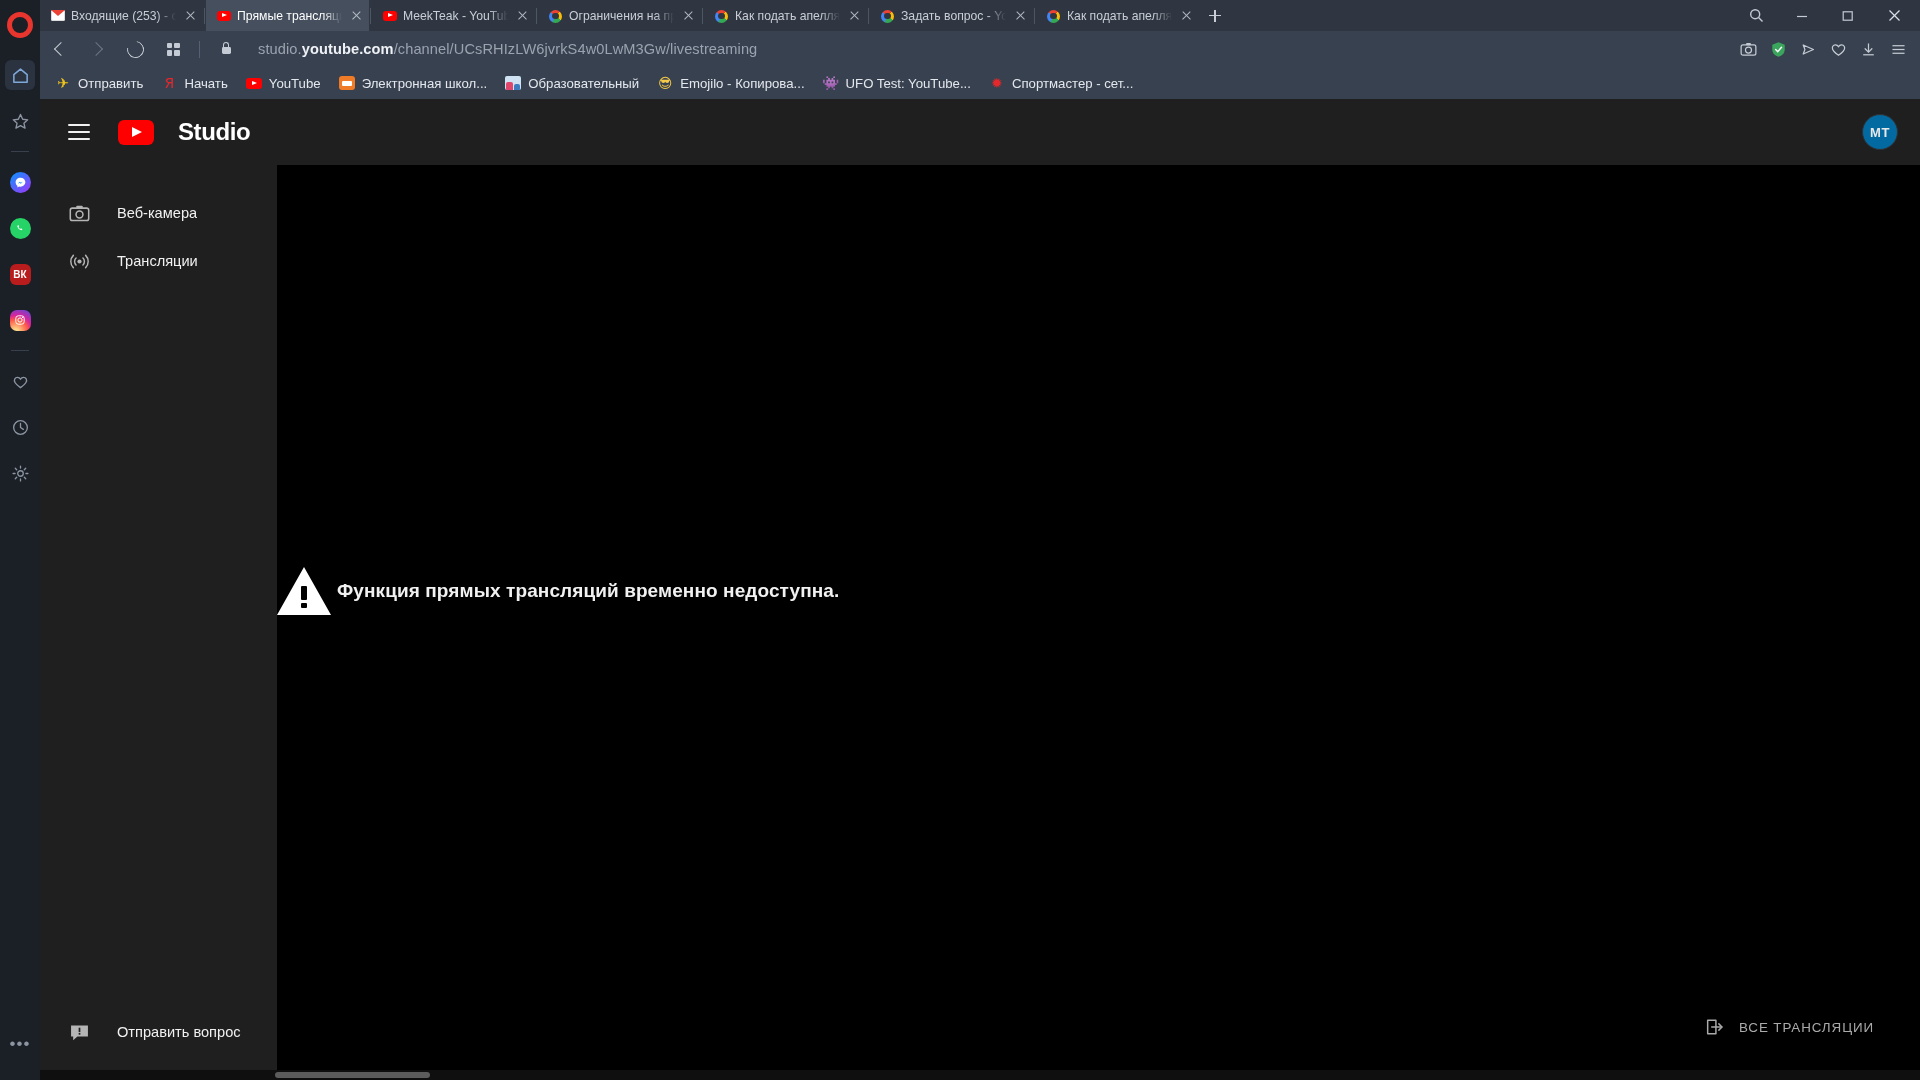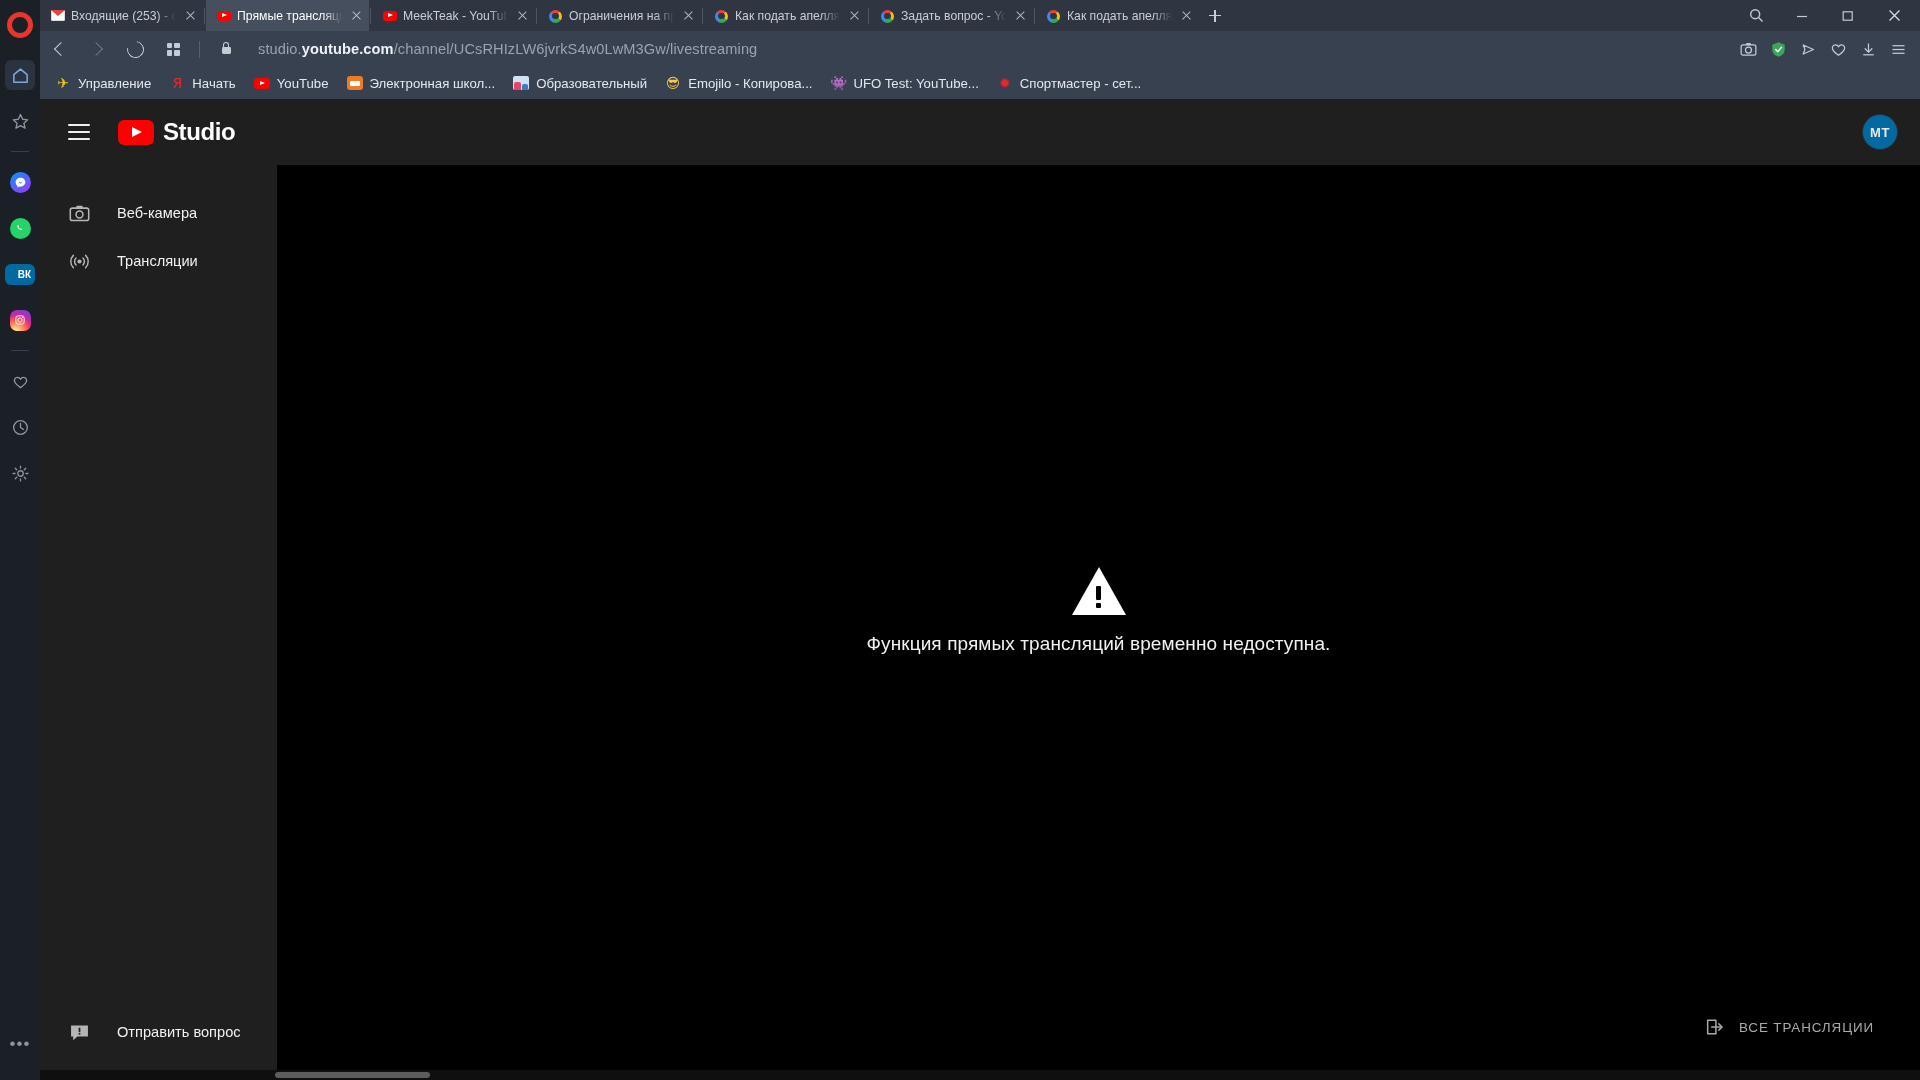--- a/index.html
+++ b/index.html
@@ -137,21 +137,21 @@
     position:absolute;left:40px;top:99px;width:1880px;height:981px;
     background:#0f0f0f;
   }
   .yt-header{
     position:absolute;left:0;top:0;width:1880px;height:66px;background:#1f1f1f;
     display:flex;align-items:center;padding:0 22px;box-sizing:border-box;
   }
   .hamburger{width:26px;height:26px;display:flex;flex-direction:column;justify-content:center;gap:5px;
     padding:0 2px;box-sizing:border-box;margin-left:4px;}
   .hamburger i{display:block;height:2px;background:#f1f1f1;border-radius:1px;}
-  .yt-brand{display:flex;align-items:center;gap:9px;margin-left:26px;}
+  .yt-brand{display:flex;align-items:center;gap:24px;margin-left:26px;}
   .yt-play{width:36px;height:25px;background:#ff0000;border-radius:6px;position:relative;}
   .yt-play::after{content:"";position:absolute;left:14px;top:7px;
     border-left:10px solid #fff;border-top:5.6px solid transparent;border-bottom:5.6px solid transparent;}
   .yt-studio-word{color:#fff;font-size:24px;font-weight:700;letter-spacing:-.4px;}
   .yt-avatar{
     margin-left:auto;width:34px;height:34px;border-radius:50%;
     background:#0369a1;color:#e8e8e8;display:flex;align-items:center;justify-content:center;
     font-size:13px;font-weight:700;letter-spacing:.5px;border:1px solid #303030;
   }
   .yt-side{
@@ -166,22 +166,22 @@
   .side-label{white-space:nowrap;overflow:hidden;text-overflow:ellipsis;max-width:150px;}
   .side-feedback{
     position:absolute;left:0;bottom:24px;width:237px;height:48px;
     display:flex;align-items:center;padding-left:27px;box-sizing:border-box;gap:26px;
     color:#f1f1f1;font-size:14.6px;
   }
   .yt-main{
     position:absolute;left:237px;top:66px;width:1643px;height:915px;background:#000;
   }
   .empty-wrap{
-    position:absolute;left:0;right:0;top:402px;display:flex;flex-direction:column;
-    align-items:center;gap:18px;
+    position:absolute;left:0;right:0;top:402px;display:flex;flex-direction:row;
+    align-items:center;gap:6px;font-weight:bold;
   }
   .warn-tri{
     width:0;height:0;border-left:27px solid transparent;border-right:27px solid transparent;
     border-bottom:48px solid #fff;position:relative;
   }
   .warn-tri::before{content:"";position:absolute;left:-2.6px;top:19px;width:5.2px;height:14px;background:#000;border-radius:1px;}
   .warn-tri::after{content:"";position:absolute;left:-2.6px;top:36px;width:5.2px;height:5px;background:#000;border-radius:1px;}
   .empty-text{color:#f1f1f1;font-size:19px;letter-spacing:.1px;}
   .all-streams{
     position:absolute;right:46px;bottom:42px;display:flex;align-items:center;gap:13px;
@@ -354,21 +354,21 @@
             <line x1="2.6" y1="9" x2="15.4" y2="9" stroke="#c5cbd4" stroke-width="1.3"></line>
             <line x1="2.6" y1="13" x2="15.4" y2="13" stroke="#c5cbd4" stroke-width="1.3"></line>
           </svg>
         </div>
       </div>
     </div>
 
     <div class="bookmarks" id="bookmarks-bar">
         <div class="bm">
           <span class="bm-ico" style="color: rgb(240, 196, 25); font-family: &quot;DejaVu Sans&quot;, sans-serif;">✈</span>
-          <span class="bm-label">Управление</span>
+          <span class="bm-label">Отправить</span>
         </div>
         <div class="bm">
           <span class="bm-ico" style="color: rgb(228, 40, 44); font-family: &quot;DejaVu Sans&quot;, sans-serif;">Я</span>
           <span class="bm-label">Начать</span>
         </div>
         <div class="bm">
           <span class="bm-ico">
             <span style="display:block;width:16px;height:11px;background:#ff0000;border-radius:3px;margin-top:3px;position:relative;">
               <span style="position:absolute;left:6px;top:2.6px;border-left:5px solid #fff;border-top:2.8px solid transparent;border-bottom:2.8px solid transparent;"></span>
             </span>
@@ -431,21 +431,21 @@
       </span>
     </div>
     <div class="os-item">
       <span class="os-sq" style="width:21px;height:21px;border-radius:50%;background:#25d366;">
         <svg width="12" height="12" viewBox="0 0 16 16">
             <path d="M5.4 4.2c.25-.1.5 0 .63.28l.62 1.3c.1.22.06.48-.1.66l-.36.4c-.1.12-.12.3-.03.44.5.82 1.2 1.5 2.05 1.95.15.08.33.04.43-.1l.37-.44c.17-.2.45-.25.68-.13l1.27.66c.27.14.36.48.2.73-.5.76-1.45 1.1-2.3.8A7.4 7.4 0 0 1 4.5 6.2c-.2-.85.15-1.7.9-2Z" fill="#fff"></path>
           </svg>
       </span>
     </div>
     <div class="os-item">
-      <span class="os-sq" style="width:21px;height:21px;border-radius:6px;background:#0369a1;font-size:10px;padding-left:9px;">ВК</span>
+      <span class="os-sq" style="width:21px;height:21px;border-radius:6px;background:#b91c1c;font-size:10px;">ВК</span>
     </div>
     <div class="os-item">
       <span class="os-sq" style="width:21px;height:21px;border-radius:7px;background:radial-gradient(circle at 28% 102%,#fdf497,#fd5949 45%,#d6249f 62%,#285aeb 110%);">
         <svg width="12" height="12" viewBox="0 0 16 16">
             <rect x="2.4" y="2.4" width="11.2" height="11.2" rx="3.4" fill="none" stroke="#fff" stroke-width="1.3"></rect>
             <circle cx="8" cy="8" r="2.8" fill="none" stroke="#fff" stroke-width="1.3"></circle>
             <circle cx="11.5" cy="4.6" r="0.85" fill="#fff"></circle>
           </svg>
       </span>
     </div>

